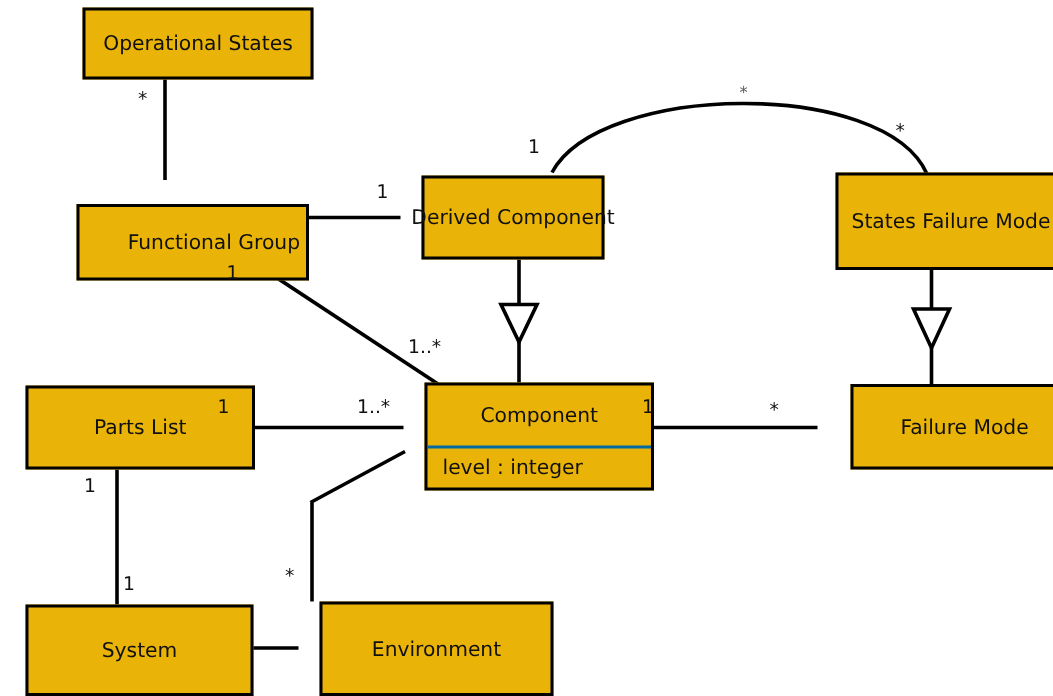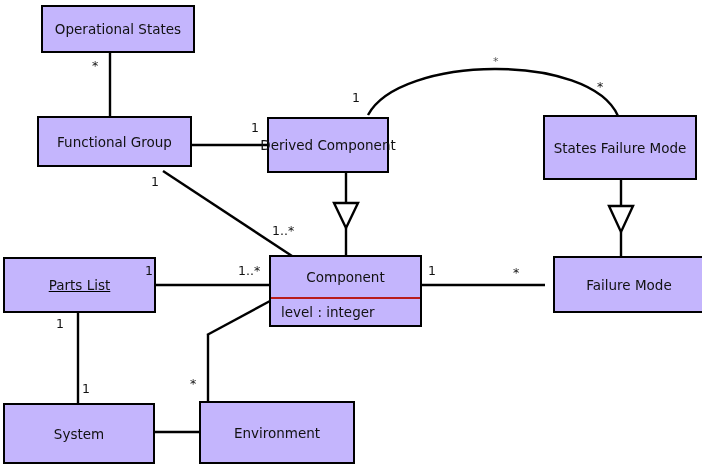--- a/index.html
+++ b/index.html
@@ -14,38 +14,39 @@
     position: relative;
     width: 702px;
     height: 464px;
     background: #ffffff;
     overflow: hidden;
   }
   .uml-class {
     position: absolute;
     box-sizing: border-box;
     border: 2px solid #000000;
-    background: #c4b5fd;
+    background: #eab308;
     display: flex;
     flex-direction: column;
     z-index: 3;
+    margin-left: 14px;
   }
   .class-name {
     flex: 1 1 auto;
     display: flex;
     align-items: center;
     justify-content: center;
     font-size: 13.5px;
     color: #111111;
     text-align: center;
     padding: 0 4px;
     white-space: nowrap;
   }
   .class-attrs {
-    border-top: 2px solid #b91c1c;
+    border-top: 2px solid #0369a1;
     display: flex;
     align-items: center;
     justify-content: flex-start;
     padding: 2px 0 2px 10px;
     height: 28px;
     box-sizing: border-box;
   }
   .attr-text {
     font-size: 13.5px;
     color: #111111;
@@ -105,33 +106,33 @@
     <line x1="270" y1="301" x2="207" y2="335" stroke="#000" stroke-width="2.4"></line>
     <line x1="208" y1="335" x2="208" y2="401" stroke="#000" stroke-width="2.4"></line>
 
     <line x1="155" y1="432" x2="199" y2="432" stroke="#000" stroke-width="2.4"></line>
   </svg>
 
   <div class="uml-class" style="left:41px; top:5px; width:154px; height:48px;">
     <div class="class-name">Operational States</div>
   </div>
 
-  <div class="uml-class" style="left:37px; top:116px; width:155px; height:51px;">
+  <div class="uml-class" style="left:37px; top:136px; width:155px; height:51px;align-items:flex-end;">
     <div class="class-name">Functional Group</div>
   </div>
 
   <div class="uml-class" style="left:267px; top:117px; width:122px; height:56px;">
     <div class="class-name">Derived Component</div>
   </div>
 
   <div class="uml-class" style="left:543px; top:115px; width:154px; height:65px;">
     <div class="class-name">States Failure Mode</div>
   </div>
 
-  <div class="uml-class" style="left:3px; top:257px; width:153px; height:56px;text-decoration:underline;">
+  <div class="uml-class" style="left:3px; top:257px; width:153px; height:56px;">
     <div class="class-name">Parts List</div>
   </div>
 
   <div class="uml-class" style="left:269px; top:255px; width:153px; height:72px;">
     <div class="class-name">Component</div>
     <div class="class-attrs">
       <span class="attr-text">level : integer</span>
     </div>
   </div>
 

